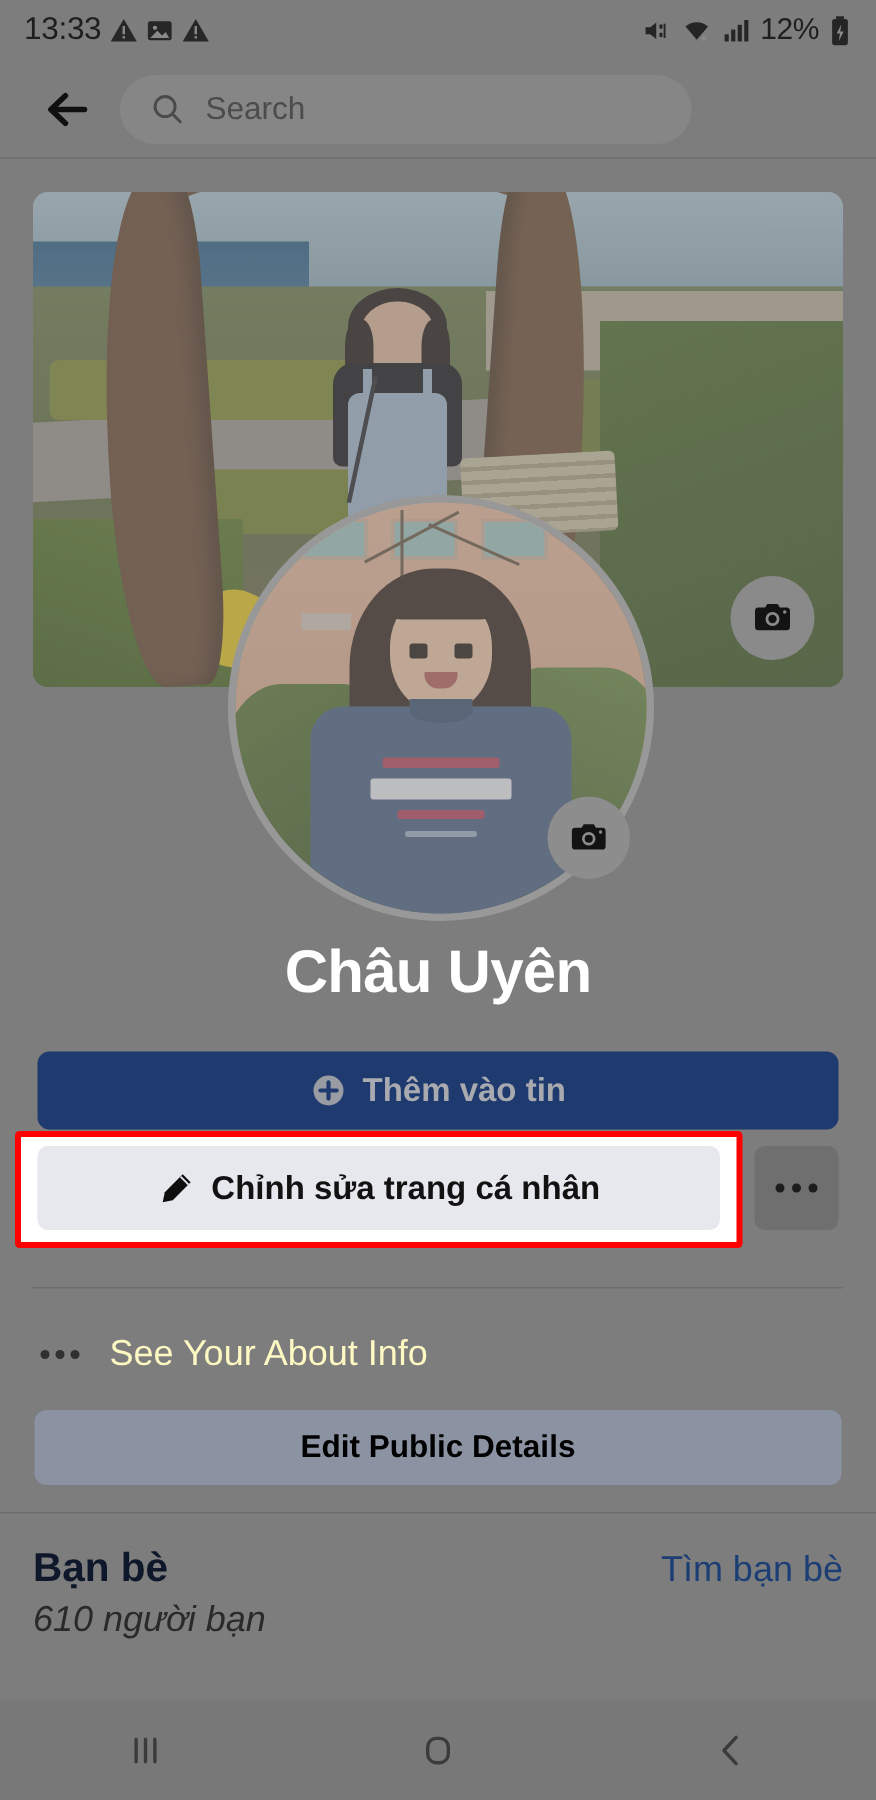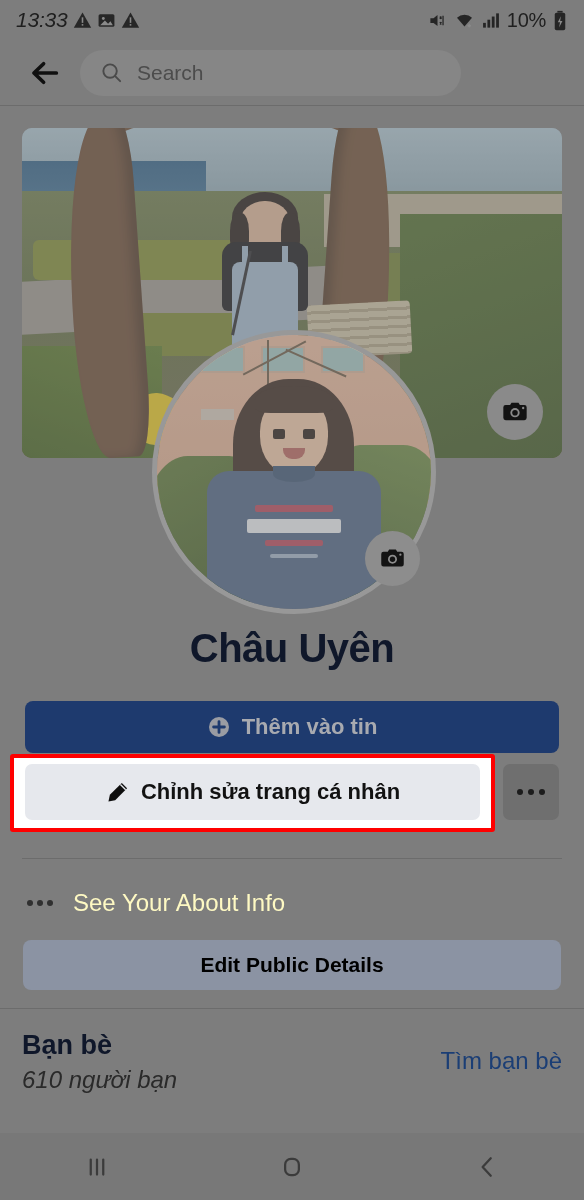--- a/index.html
+++ b/index.html
@@ -13,21 +13,21 @@
     background:#7d7d7d;
   }
 
   
   #statusbar{
     position:absolute; top:0; left:0; width:584px; height:40px;
     display:flex; align-items:center; justify-content:space-between;
     padding:0 16px;
     color:#1c1c1c;
   }
-  .sb-left{ display:flex; align-items:center; gap:5px;font-style:italic; }
+  .sb-left{ display:flex; align-items:center; gap:5px; }
   .sb-right{ display:flex; align-items:center; gap:6px; }
   .sb-clock{ font-size:21px; letter-spacing:-0.2px; color:#1f1f1f; }
   .sb-pct{ font-size:20px; color:#1f1f1f; letter-spacing:-0.3px; }
   .ico{ display:inline-flex; align-items:center; justify-content:center; }
 
   
   #header{
     position:absolute; top:40px; left:0; width:483px; height:65px;
     display:flex; align-items:center; padding:0 22px;
   }
@@ -75,21 +75,21 @@
     position:absolute; top:531px; left:365px;
     width:55px; height:55px; border-radius:50%;
     background:#8d8d8d;
     display:flex; align-items:center; justify-content:center;
   }
 
   
   #profile-name{
     position:absolute; top:626px; left:0; width:584px;
     text-align:center; font-size:40px; font-weight:bold;
-    color:#0f172a; letter-spacing:-0.5px;
+    color:#ffffff; letter-spacing:-0.5px;
   }
 
   
   #add-story-btn{
     position:absolute; top:701px; left:25px;
     width:534px; height:52px; border-radius:8px;
     background:#1e3a6e;
     display:flex; align-items:center; justify-content:center; gap:11px;
   }
   #add-story-label{ font-size:22px; font-weight:bold; color:#a8aab0; }
@@ -143,21 +143,21 @@
     position:absolute; top:1008px; left:0; width:584px; height:1px;
     background:rgba(0,0,0,0.13);
   }
   #friends-section{
     position:absolute; top:1030px; left:22px; width:540px; height:80px;
   }
   #friends-title{ font-size:27px; font-weight:bold; color:#0f172a; }
   #friends-count{ font-size:24px; color:#2a2a2a; margin-top:5px;font-style:italic; }
   #find-friends-link{
     position:absolute; top:3px; right:0;
-    font-size:24px; color:#1b3e75;margin-top:14px;
+    font-size:24px; color:#1b3e75;
   }
 
   
   #navbar{
     position:absolute; top:1133px; left:0; width:584px; height:67px;
     background:#787878;
     display:flex; align-items:center; justify-content:space-around;
   }
   .nav-btn{ width:80px; height:67px; display:flex; align-items:center; justify-content:center; }
 
@@ -312,21 +312,21 @@
           </svg>
       </span>
       <span class="ico">
         <svg width="20" height="19" viewBox="0 0 24 24">
             <rect x="2" y="15" width="3.5" height="6" fill="#252525"></rect>
             <rect x="7.5" y="11" width="3.5" height="10" fill="#252525"></rect>
             <rect x="13" y="7" width="3.5" height="14" fill="#252525"></rect>
             <rect x="18.5" y="3" width="3.5" height="18" fill="#252525"></rect>
           </svg>
       </span>
-      <span class="sb-pct">10%</span>
+      <span class="sb-pct">12%</span>
       <span class="ico">
         <svg width="16" height="21" viewBox="0 0 14 24">
             <rect x="4" y="1" width="6" height="2" fill="#252525"></rect>
             <rect x="1" y="3" width="12" height="20" rx="2" fill="#252525"></rect>
             <path d="M8 7 L4.5 14 H7 L6 20 L9.8 12.5 H7.2 Z" fill="#8a8a8a"></path>
           </svg>
       </span>
     </div>
   </div>
 

